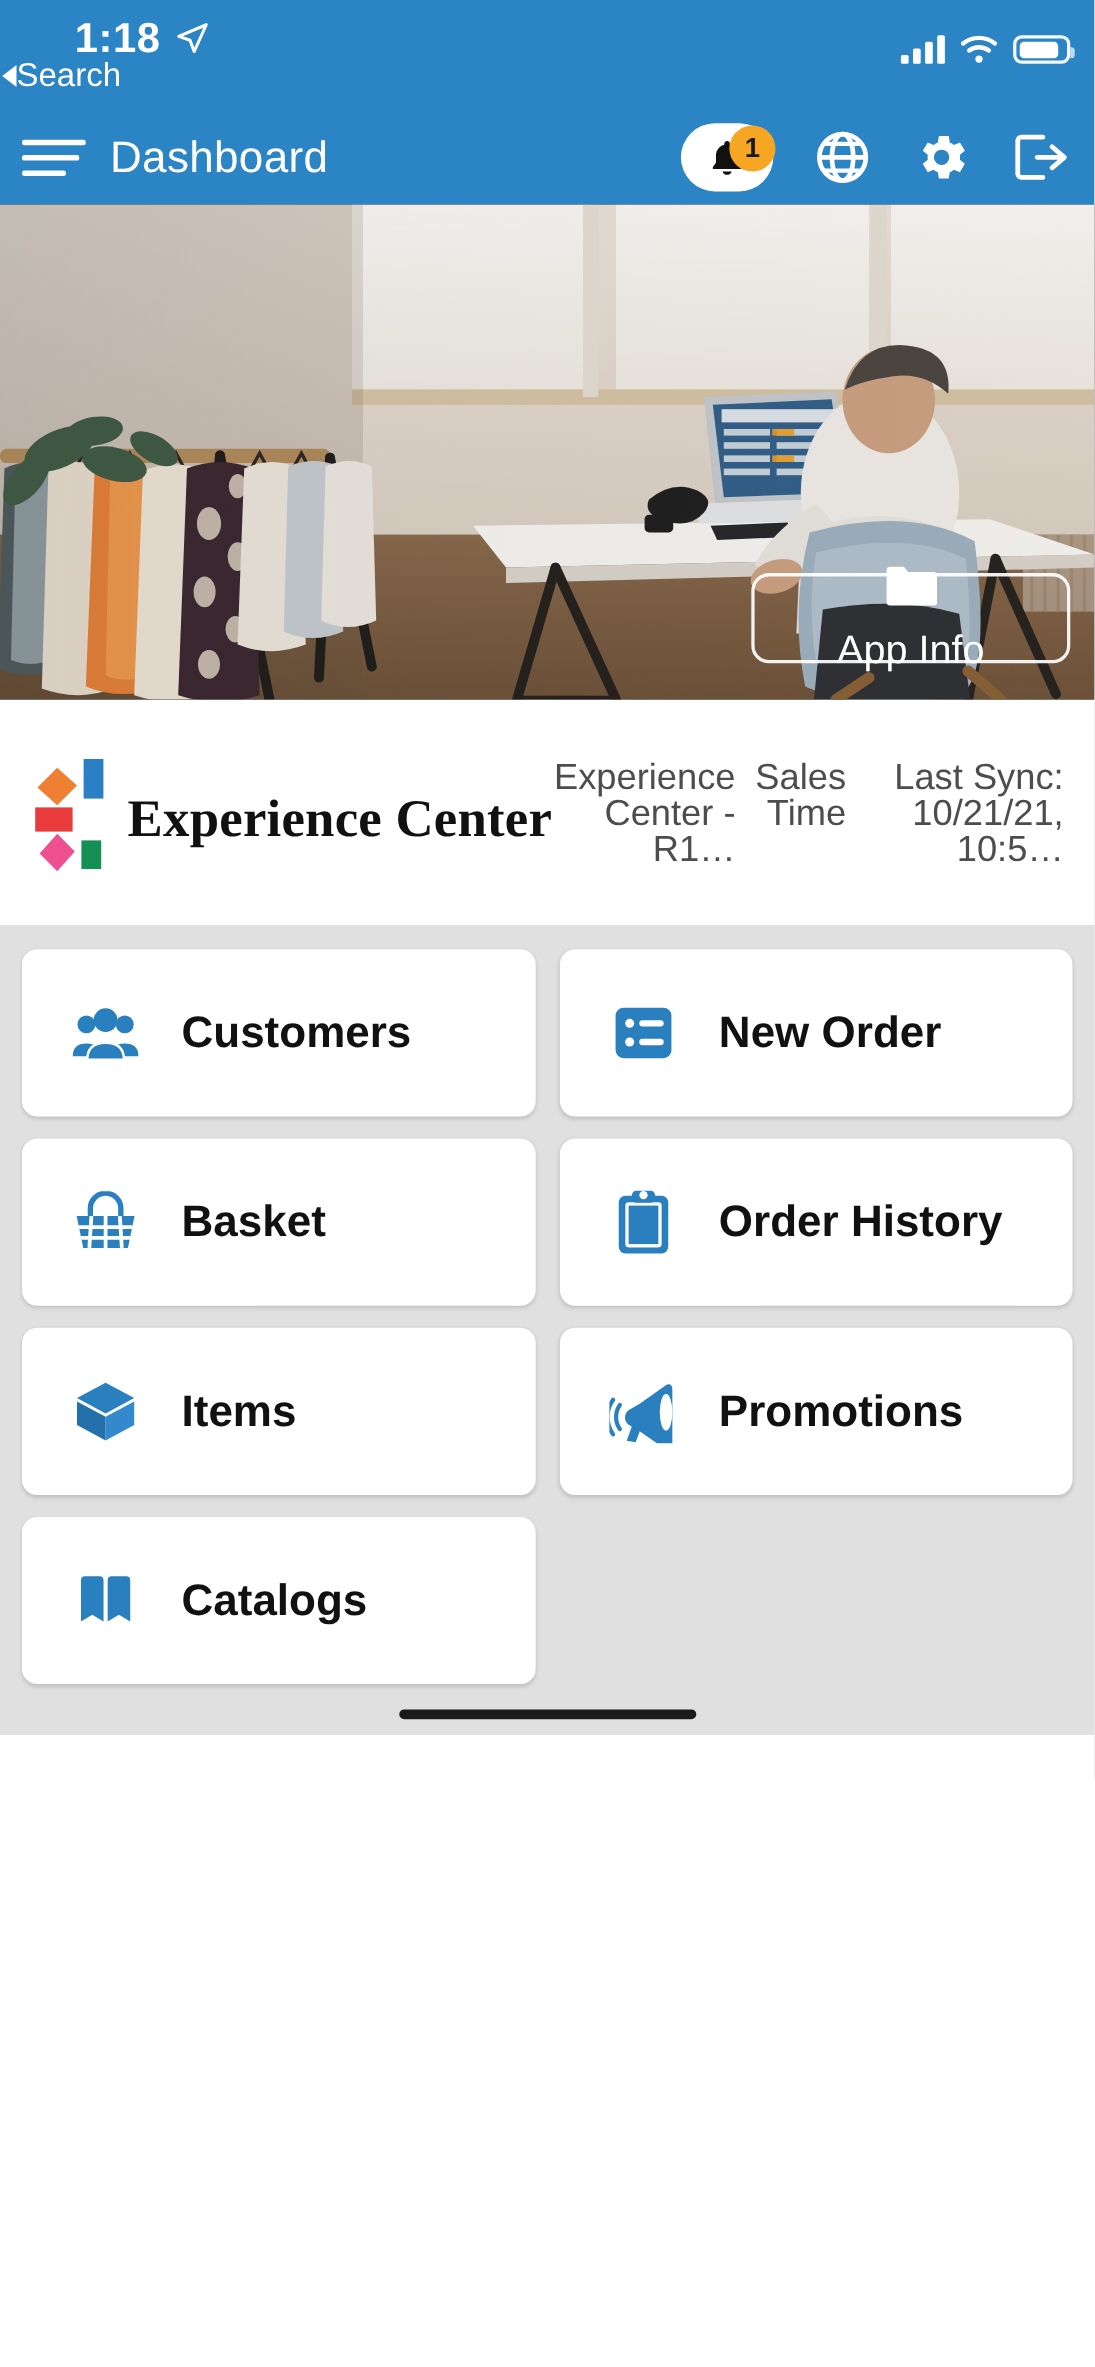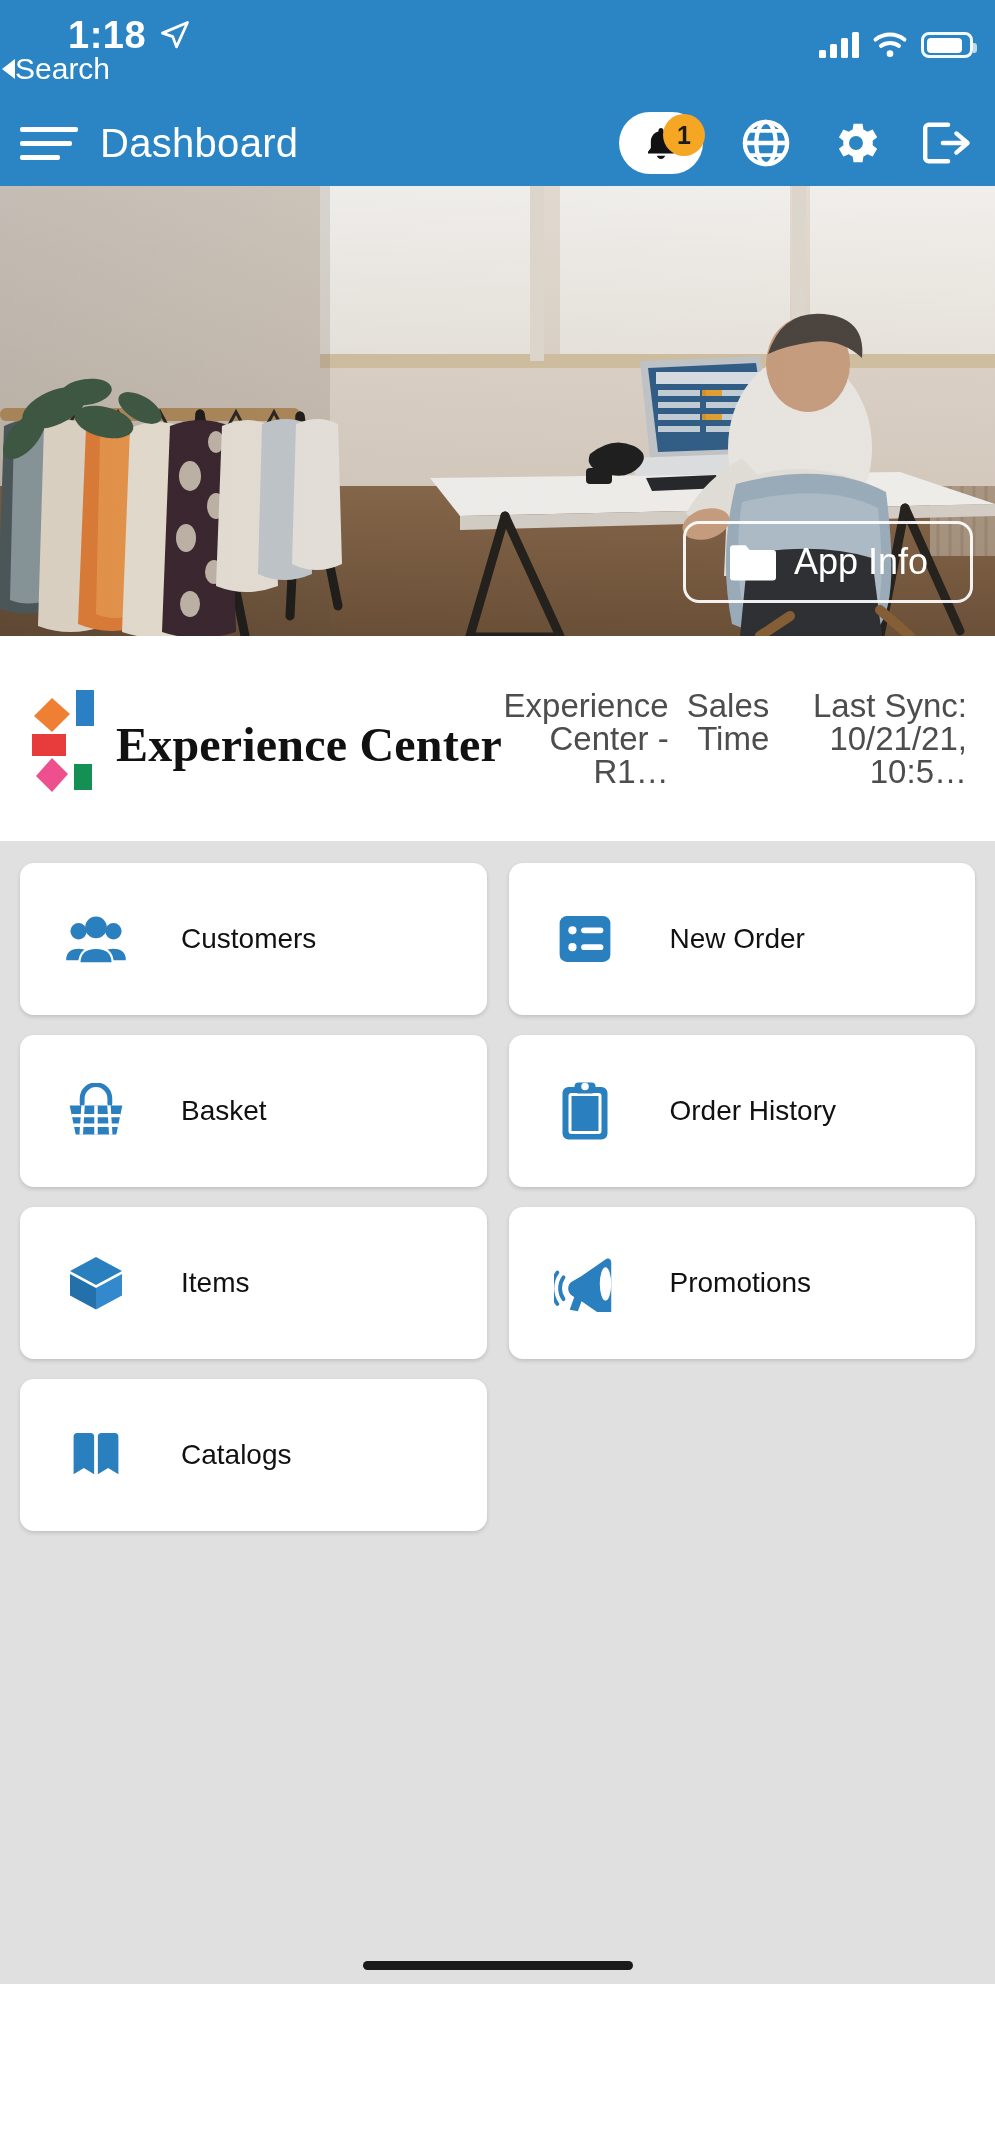--- a/index.html
+++ b/index.html
@@ -2,21 +2,21 @@
 <html><head>
 <meta charset="utf-8">
 <style>
   * { margin:0; padding:0; box-sizing:border-box; }
   html,body { width:995px; height:2152px; }
   body {
     font-family:"Liberation Sans", sans-serif;
     background:#ffffff;
     overflow:hidden;
   }
-  .phone { width:995px; height:1984px; position:relative; display:flex; flex-direction:column; background:#e0e0e0; }
+  .phone { width:995px; height:1577px; position:relative; display:flex; flex-direction:column; background:#e0e0e0; }
 
   
   .statusbar {
     background:#2b84c4; height:100px; position:relative; flex:none;
   }
   .sb-time {
     position:absolute; left:68px; top:14px;
     color:#fff; font-size:38px; font-weight:600; letter-spacing:0.5px;
   }
   .sb-loc { position:absolute; left:160px; top:20px; width:30px; height:30px; }
@@ -61,21 +61,21 @@
     display:flex; align-items:center; justify-content:center;
   }
 
   
   .hero { height:450px; flex:none; position:relative; overflow:hidden; background:#3a2f27; }
   .hero-photo { position:absolute; inset:0; }
   .appinfo-btn {
     position:absolute; right:22px; bottom:33px;
     width:290px; height:82px; border:3px solid rgba(255,255,255,.92); border-radius:16px;
     display:flex; align-items:center; justify-content:center; gap:18px;
-    color:#fff; font-size:36px;
+    color:#fff; font-size:36px;flex-direction:column;
   }
   .folder-ico { width:48px; height:40px; flex:none; }
 
   
   .company {
     background:#fff; height:205px; flex:none;
     display:flex; align-items:center; padding:0 28px 0 30px;
   }
   .brand { display:flex; align-items:center; gap:6px; flex:none; }
   .brand-mark { width:80px; height:110px; position:relative; flex:none; }
@@ -85,21 +85,21 @@
 
   
   .grid-wrap { flex:1; background:#e0e0e0; padding:22px 20px 0 20px; }
   .grid { display:grid; grid-template-columns:1fr 1fr; gap:20px 22px; }
   .tile {
     background:#fff; border-radius:14px; height:152px;
     display:flex; align-items:center; padding-left:45px; gap:38px;
     box-shadow:0 2px 4px rgba(0,0,0,.14);
   }
   .tile-ico { width:62px; height:62px; flex:none; display:flex; align-items:center; justify-content:center; }
-  .tile-label { font-size:28px; color:#111; font-weight:400;margin-left:16px; }
+  .tile-label { font-size:40px; color:#111; font-weight:700; }
 
   .home-indicator { height:38px; flex:none; background:#e0e0e0; display:flex; align-items:center; justify-content:center; }
   .home-indicator b { display:block; width:270px; height:9px; background:#1a1a1a; border-radius:5px; }
 </style>
 </head>
 <body>
 
 <div class="phone">
 
   <div class="statusbar">

